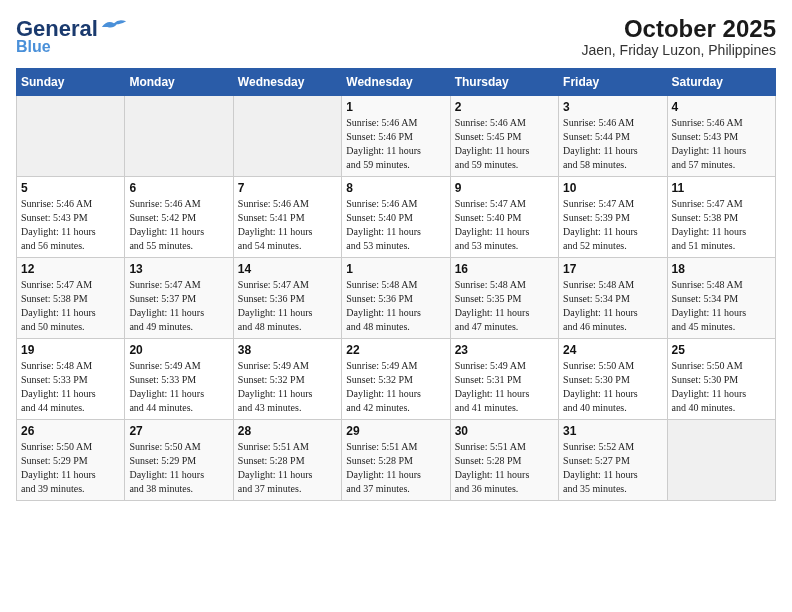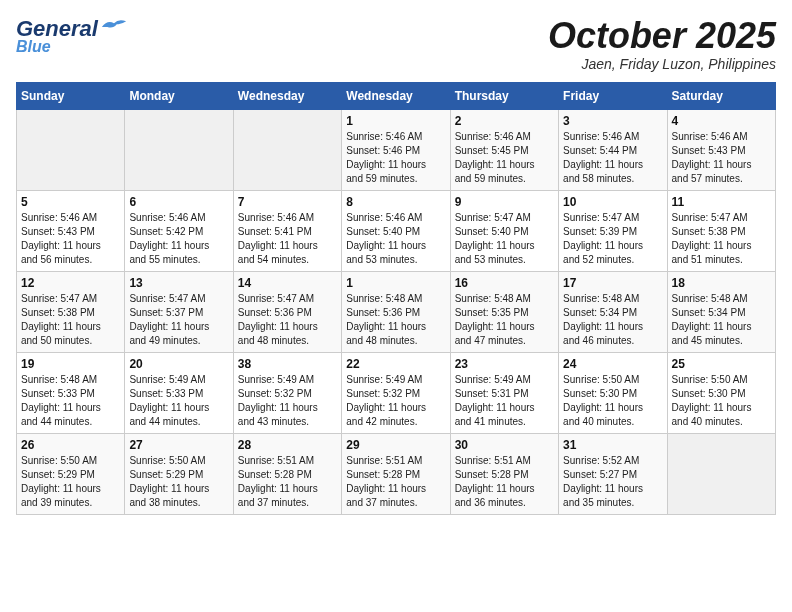--- a/index.html
+++ b/index.html
@@ -8,38 +8,37 @@
       background: #fff;
       width: 792px;
       min-height: 612px;
       padding: 16px;
     }
     .header {
       display: flex;
       align-items: flex-start;
       justify-content: space-between;
       margin-bottom: 10px;
-      font-style: italic;
     }
     .logo {
       display: flex;
       flex-direction: column;
       align-items: flex-start;
     }
     .logo-bird {
       width: 28px;
       height: 18px;
       margin-left: 48px;
       margin-top: -4px;
     }
     .title-block {
       text-align: right;
     }
     .month-title {
-      font-size: 36px;
+      font-size: 24px;
       font-weight: bold;
       color: #1a1a1a;
       line-height: 1.1;
     }
     .subtitle {
       font-size: 14px;
       color: #333;
     }
     table {
       width: 100%;
@@ -72,20 +71,21 @@
       font-weight: bold;
       font-size: 12px;
       color: #111;
       display: block;
       margin-bottom: 2px;
     }
     .day-info {
       font-size: 10px;
       color: #222;
       line-height: 1.4;
+      font-family: Liberation Serif, serif;
     }
     .empty-cell {
       background: #f0f0f0 !important;
     }
   </style>
 </head>
 <body>
 
 <div class="header">
   <div class="logo">

